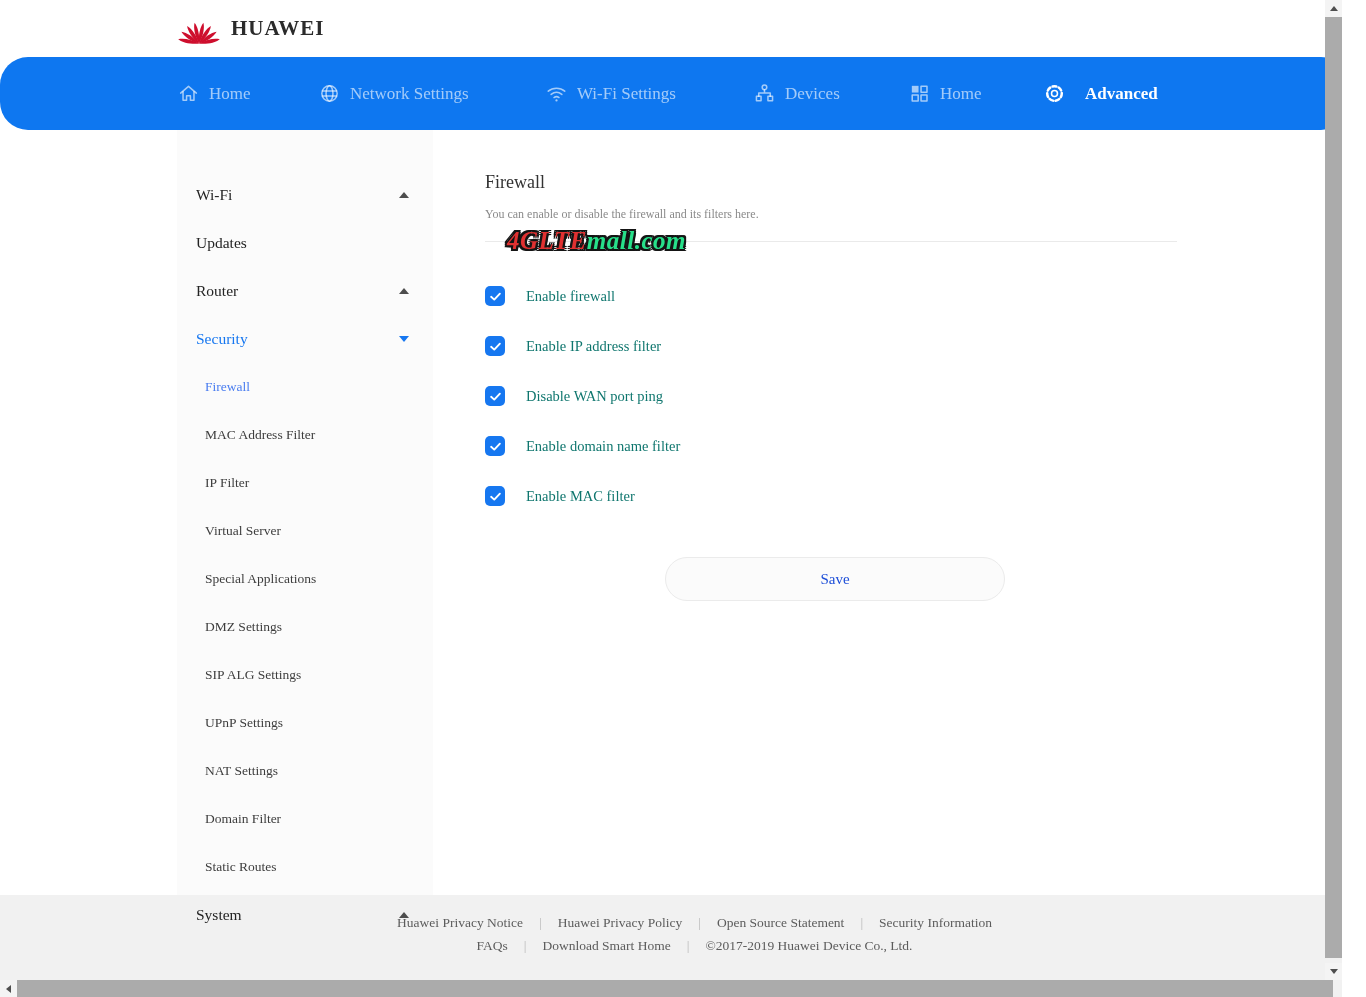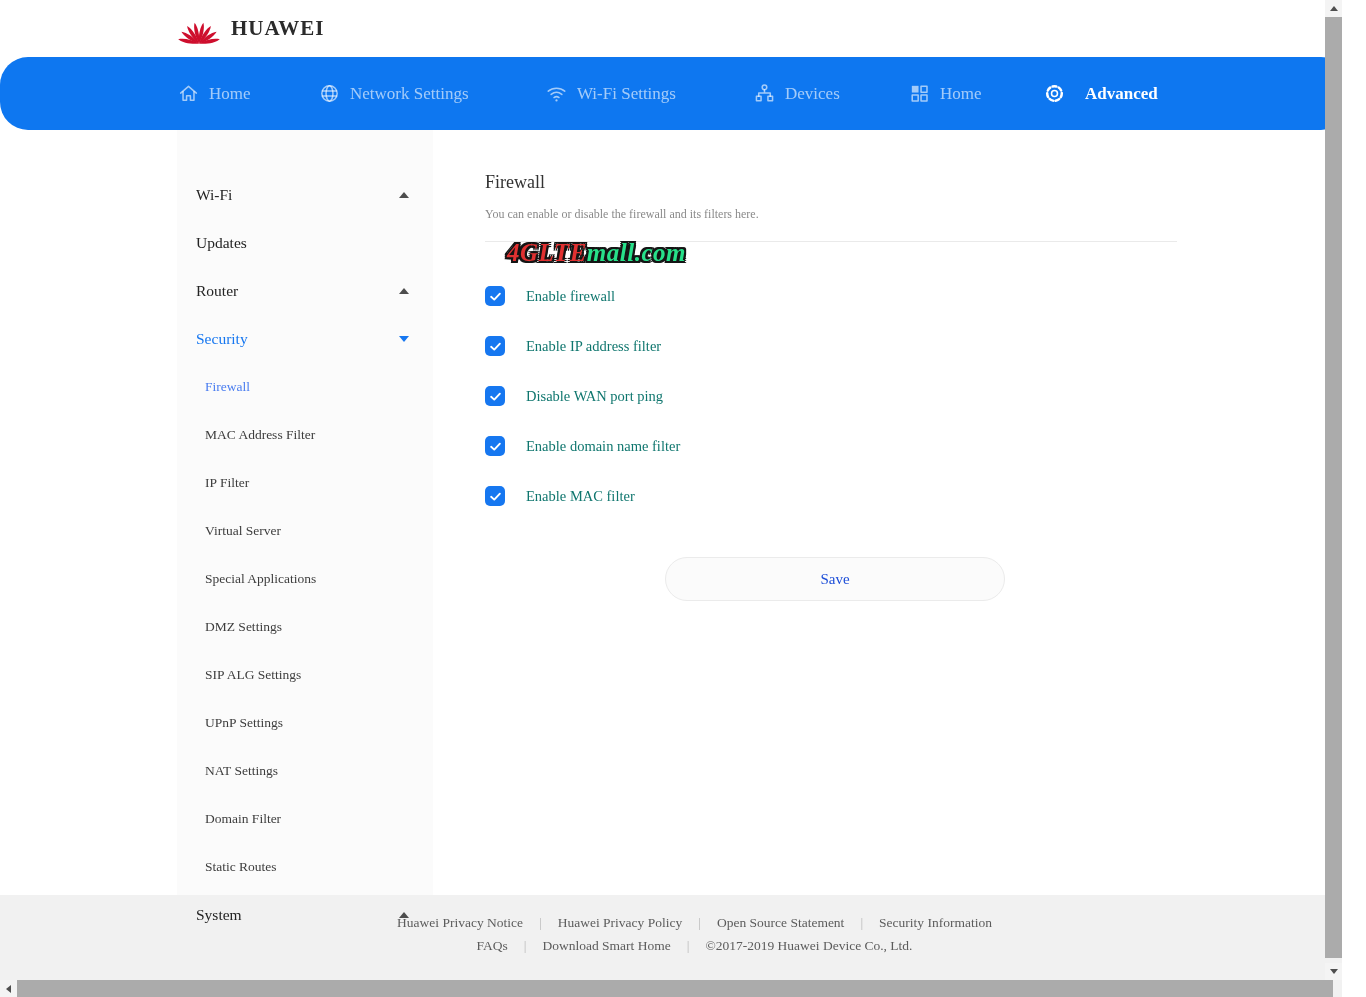--- a/index.html
+++ b/index.html
@@ -45,21 +45,21 @@
   .side-arrow.down{border-left:5px solid transparent;border-right:5px solid transparent;border-top:6px solid #1677f0;}
 
   
   .main{position:absolute;left:433px;top:130px;width:916px;height:765px;z-index:1;}
   .page-title{position:absolute;left:52px;top:42px;margin:0;font-size:18px;font-weight:normal;color:#333;}
   .page-desc{position:absolute;left:52px;top:77px;margin:0;font-size:12px;color:#8a8a8a;}
   .divider{position:absolute;left:52px;top:111px;width:692px;height:1px;background:#eaeaea;}
   .watermark{position:absolute;left:74px;top:97px;font-size:25px;font-weight:bold;font-style:italic;
              letter-spacing:0.5px;white-space:nowrap;
              text-shadow:-2px -2px 0 #141414,2px -2px 0 #141414,-2px 2px 0 #141414,2px 2px 0 #141414,
-                         -2px 0 0 #141414,2px 0 0 #141414,0 -2px 0 #141414,0 2px 0 #141414;margin-top:12px;}
+                         -2px 0 0 #141414,2px 0 0 #141414,0 -2px 0 #141414,0 2px 0 #141414;}
   .wm-red{color:#e03131;}
   .wm-green{color:#27e08a;}
   .checks{position:absolute;left:52px;top:156px;}
   .check-row{display:flex;align-items:center;gap:21px;height:20px;margin-bottom:30px;}
   .checkbox{width:20px;height:20px;background:#1677f0;border-radius:5px;display:flex;
             align-items:center;justify-content:center;cursor:pointer;flex:0 0 auto;}
   .checkmark{width:15px;height:15px;fill:none;stroke:#ffffff;stroke-width:3;
              stroke-linecap:round;stroke-linejoin:round;}
   .check-label{font-size:14.5px;color:#0f766e;}
   .save-btn{position:absolute;left:232px;top:427px;width:338px;height:42px;border-radius:22px;

